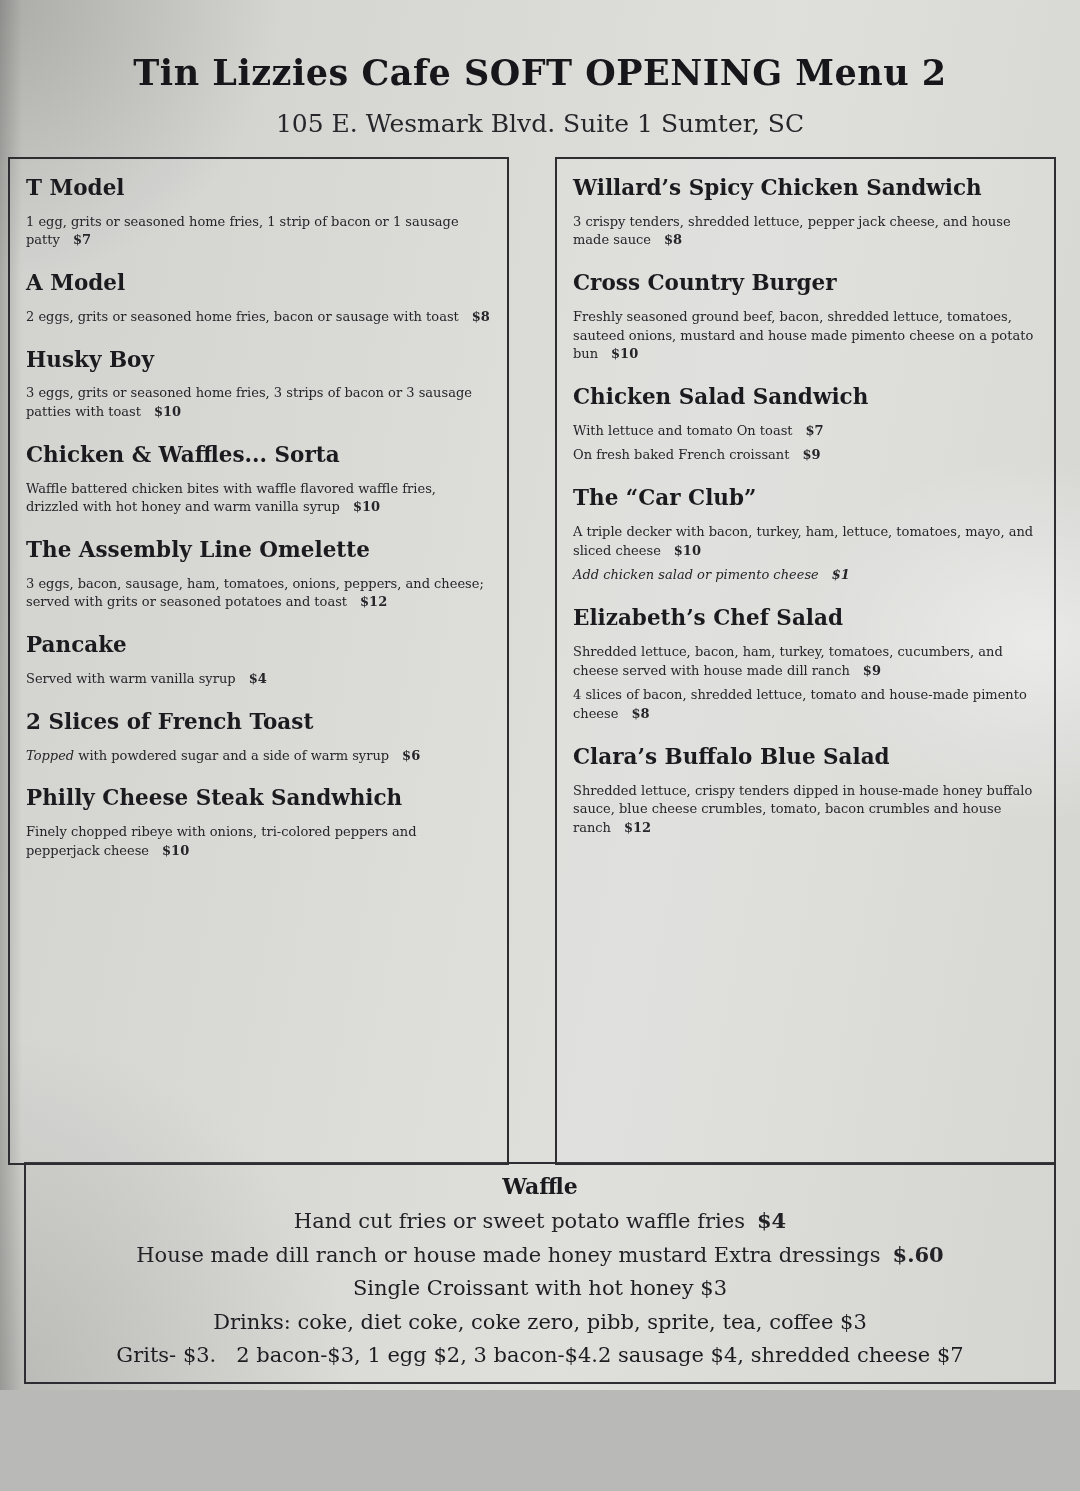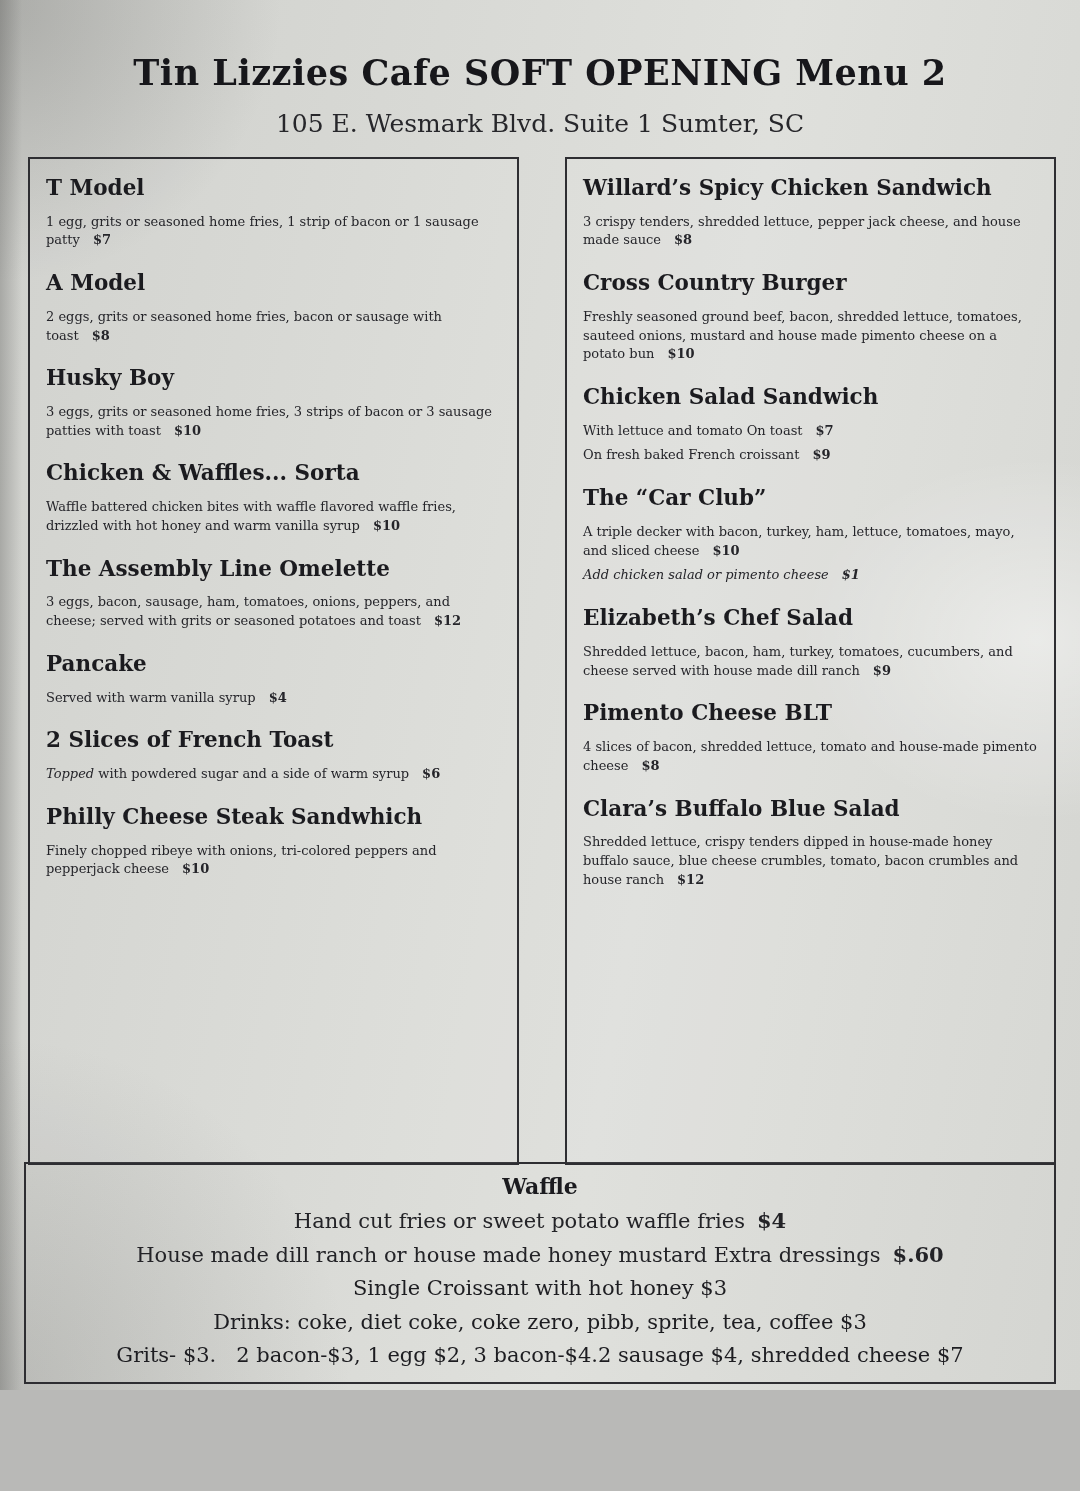--- a/index.html
+++ b/index.html
@@ -32,21 +32,21 @@
   .page-address {
     margin-top: 12px;
     text-align: center;
     font-size: 25px;
     color: #27272b;
     line-height: 1.25;
   }
   .columns {
     display: flex;
     gap: 46px;
-    margin: 18px 24px 0 28px;
+    margin: 18px 24px 0 8px;
     height: 1008px;
   }
   .box { border: 2.5px solid #2e2e32; }
   .col {
     flex: 1 1 0;
     padding: 10px 15px 8px 16px;
     overflow: hidden;
     background: rgba(255,255,255,0.06);
   }
   .item-name {
@@ -148,21 +148,20 @@
         <div class="item">
           <h3 class="item-name">The “Car Club”</h3>
           <p class="item-desc">A triple decker with bacon, turkey, ham, lettuce, tomatoes, mayo, and sliced cheese<span class="price">$10</span></p>
           <p class="item-desc italic">Add chicken salad or pimento cheese<span class="price">$1</span></p>
         </div>
         <div class="item">
           <h3 class="item-name">Elizabeth’s Chef Salad</h3>
           <p class="item-desc">Shredded lettuce, bacon, ham, turkey, tomatoes, cucumbers, and cheese served with house made dill ranch<span class="price">$9</span></p>
         </div>
         <div class="item">
-          <h3 class="item-name">Pimento Cheese BLT</h3>
           <p class="item-desc">4 slices of bacon, shredded lettuce, tomato and house-made pimento cheese<span class="price">$8</span></p>
         </div>
         <div class="item">
           <h3 class="item-name">Clara’s Buffalo Blue Salad</h3>
           <p class="item-desc">Shredded lettuce, crispy tenders dipped in house-made honey buffalo sauce, blue cheese crumbles, tomato, bacon crumbles and house ranch<span class="price">$12</span></p>
         </div>
       </section>
   </div>
 
   <section class="extras box" id="extras">

